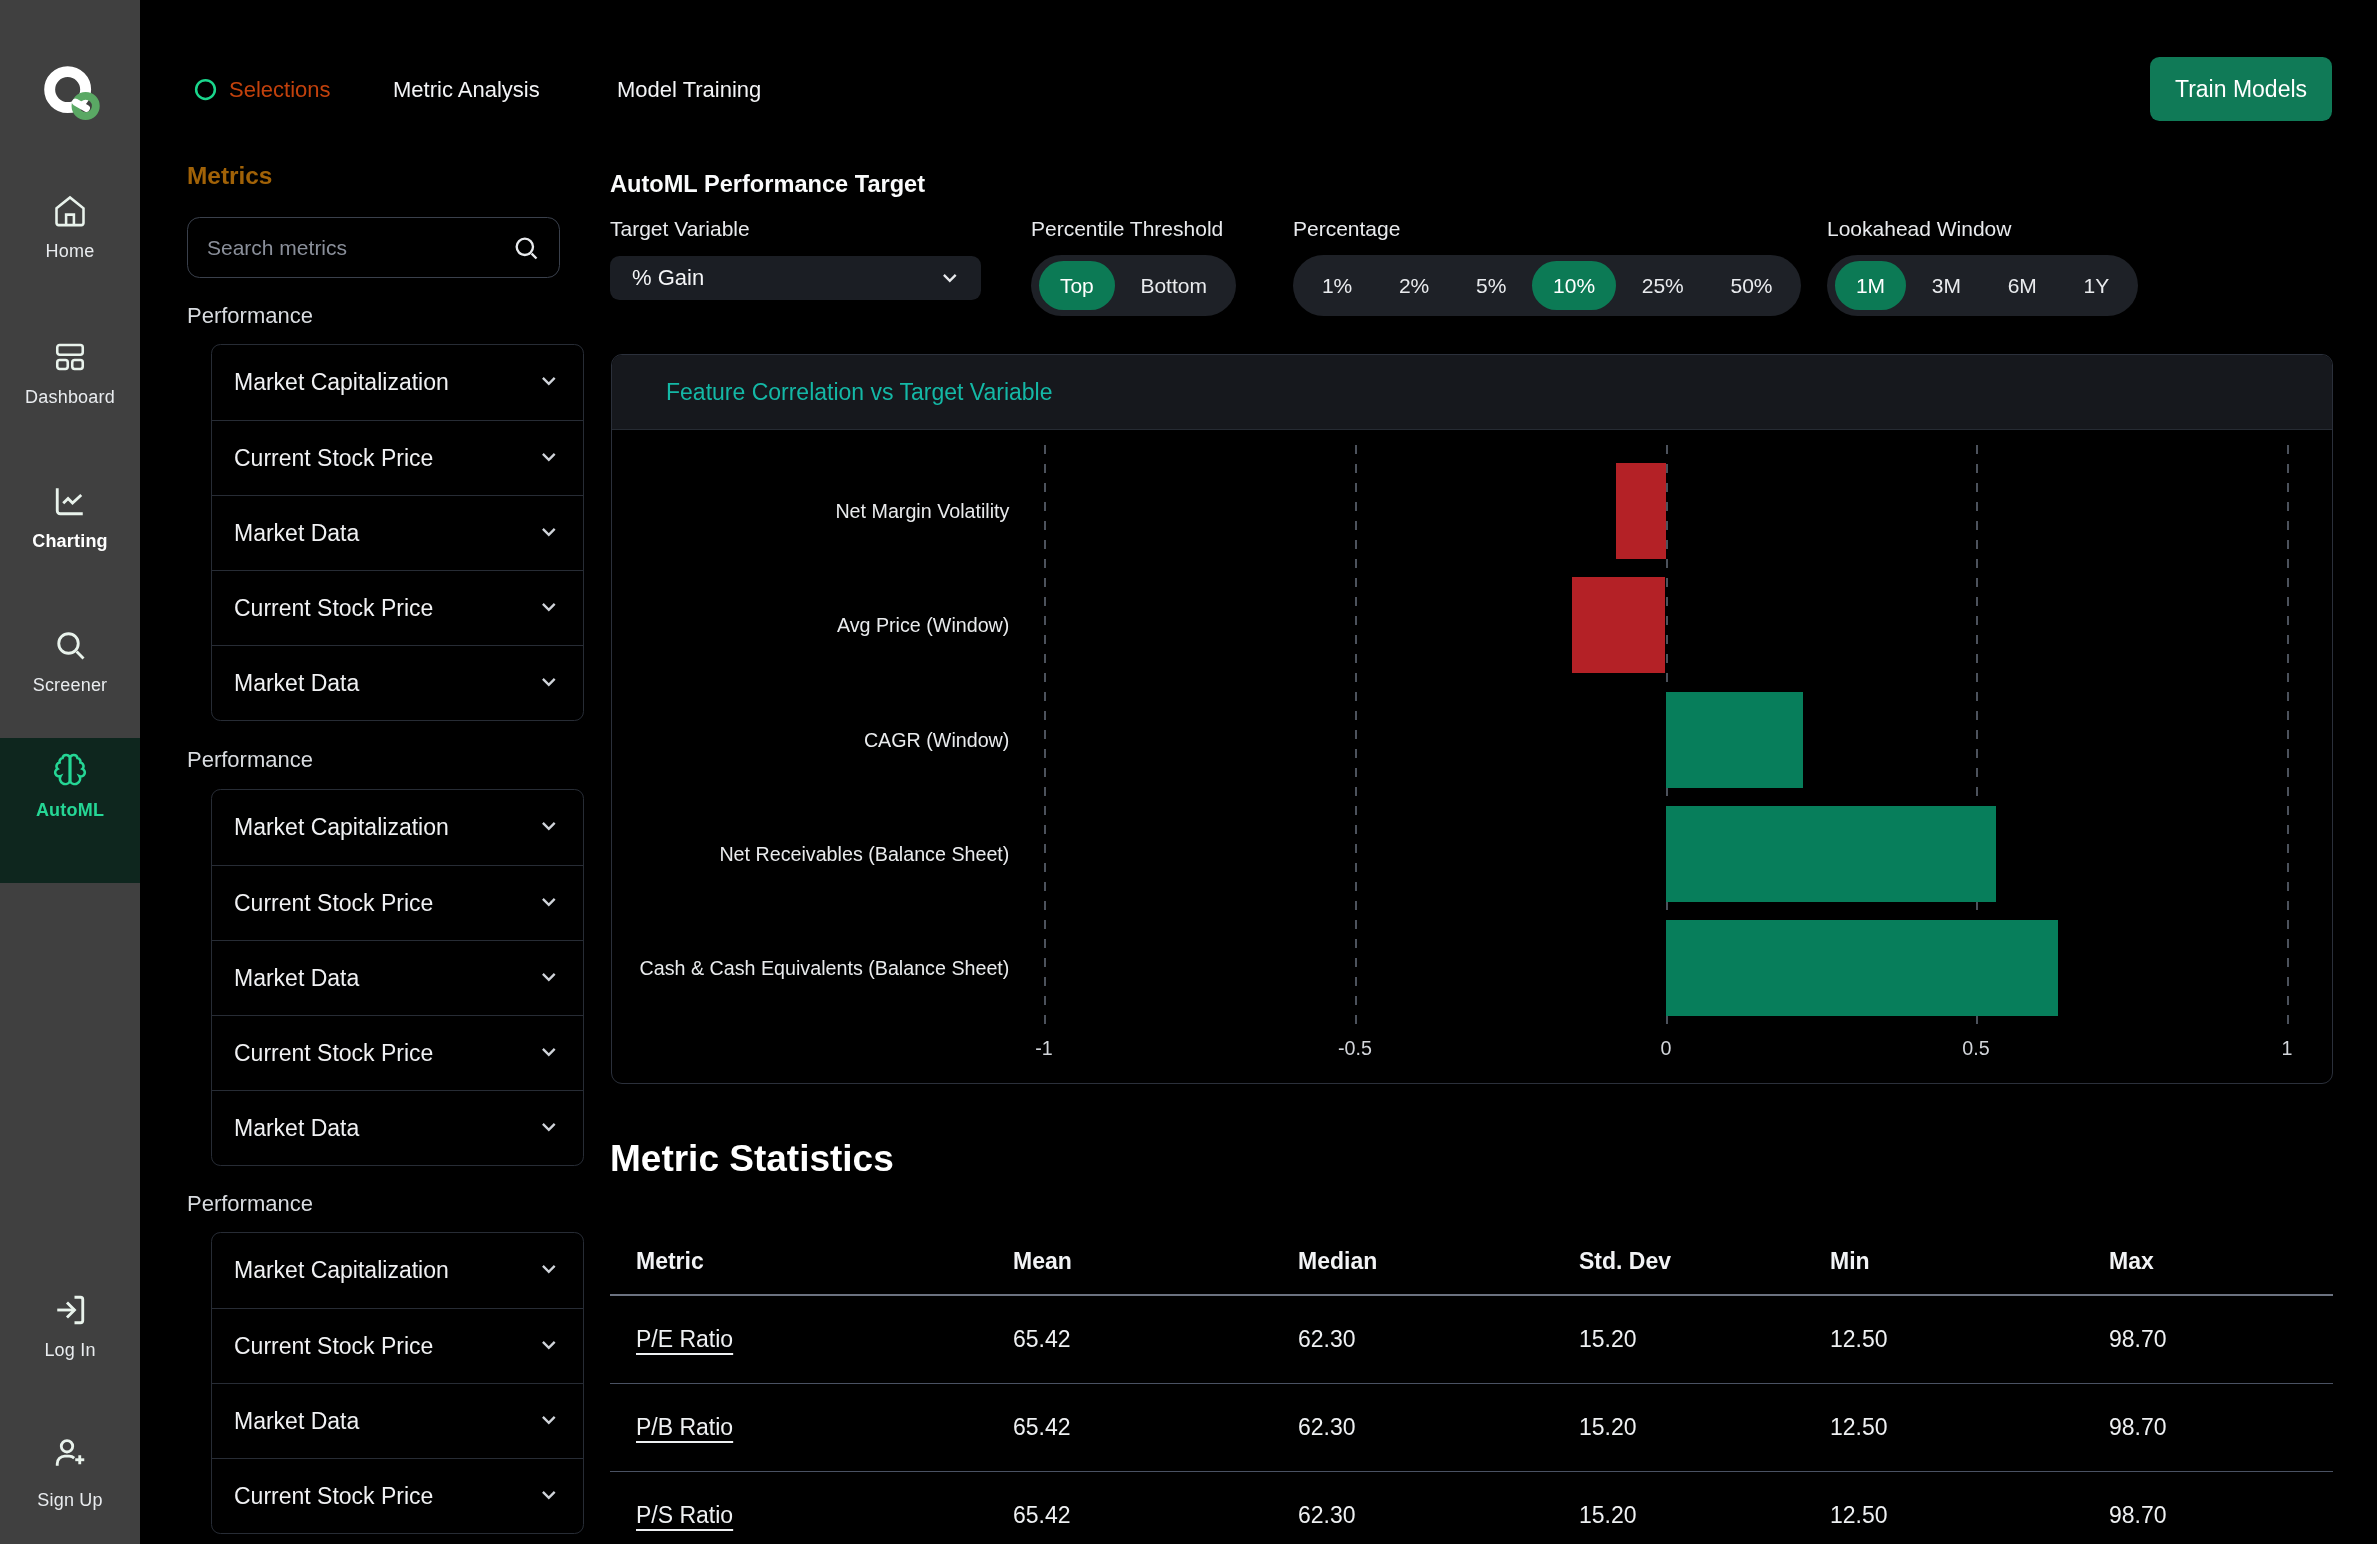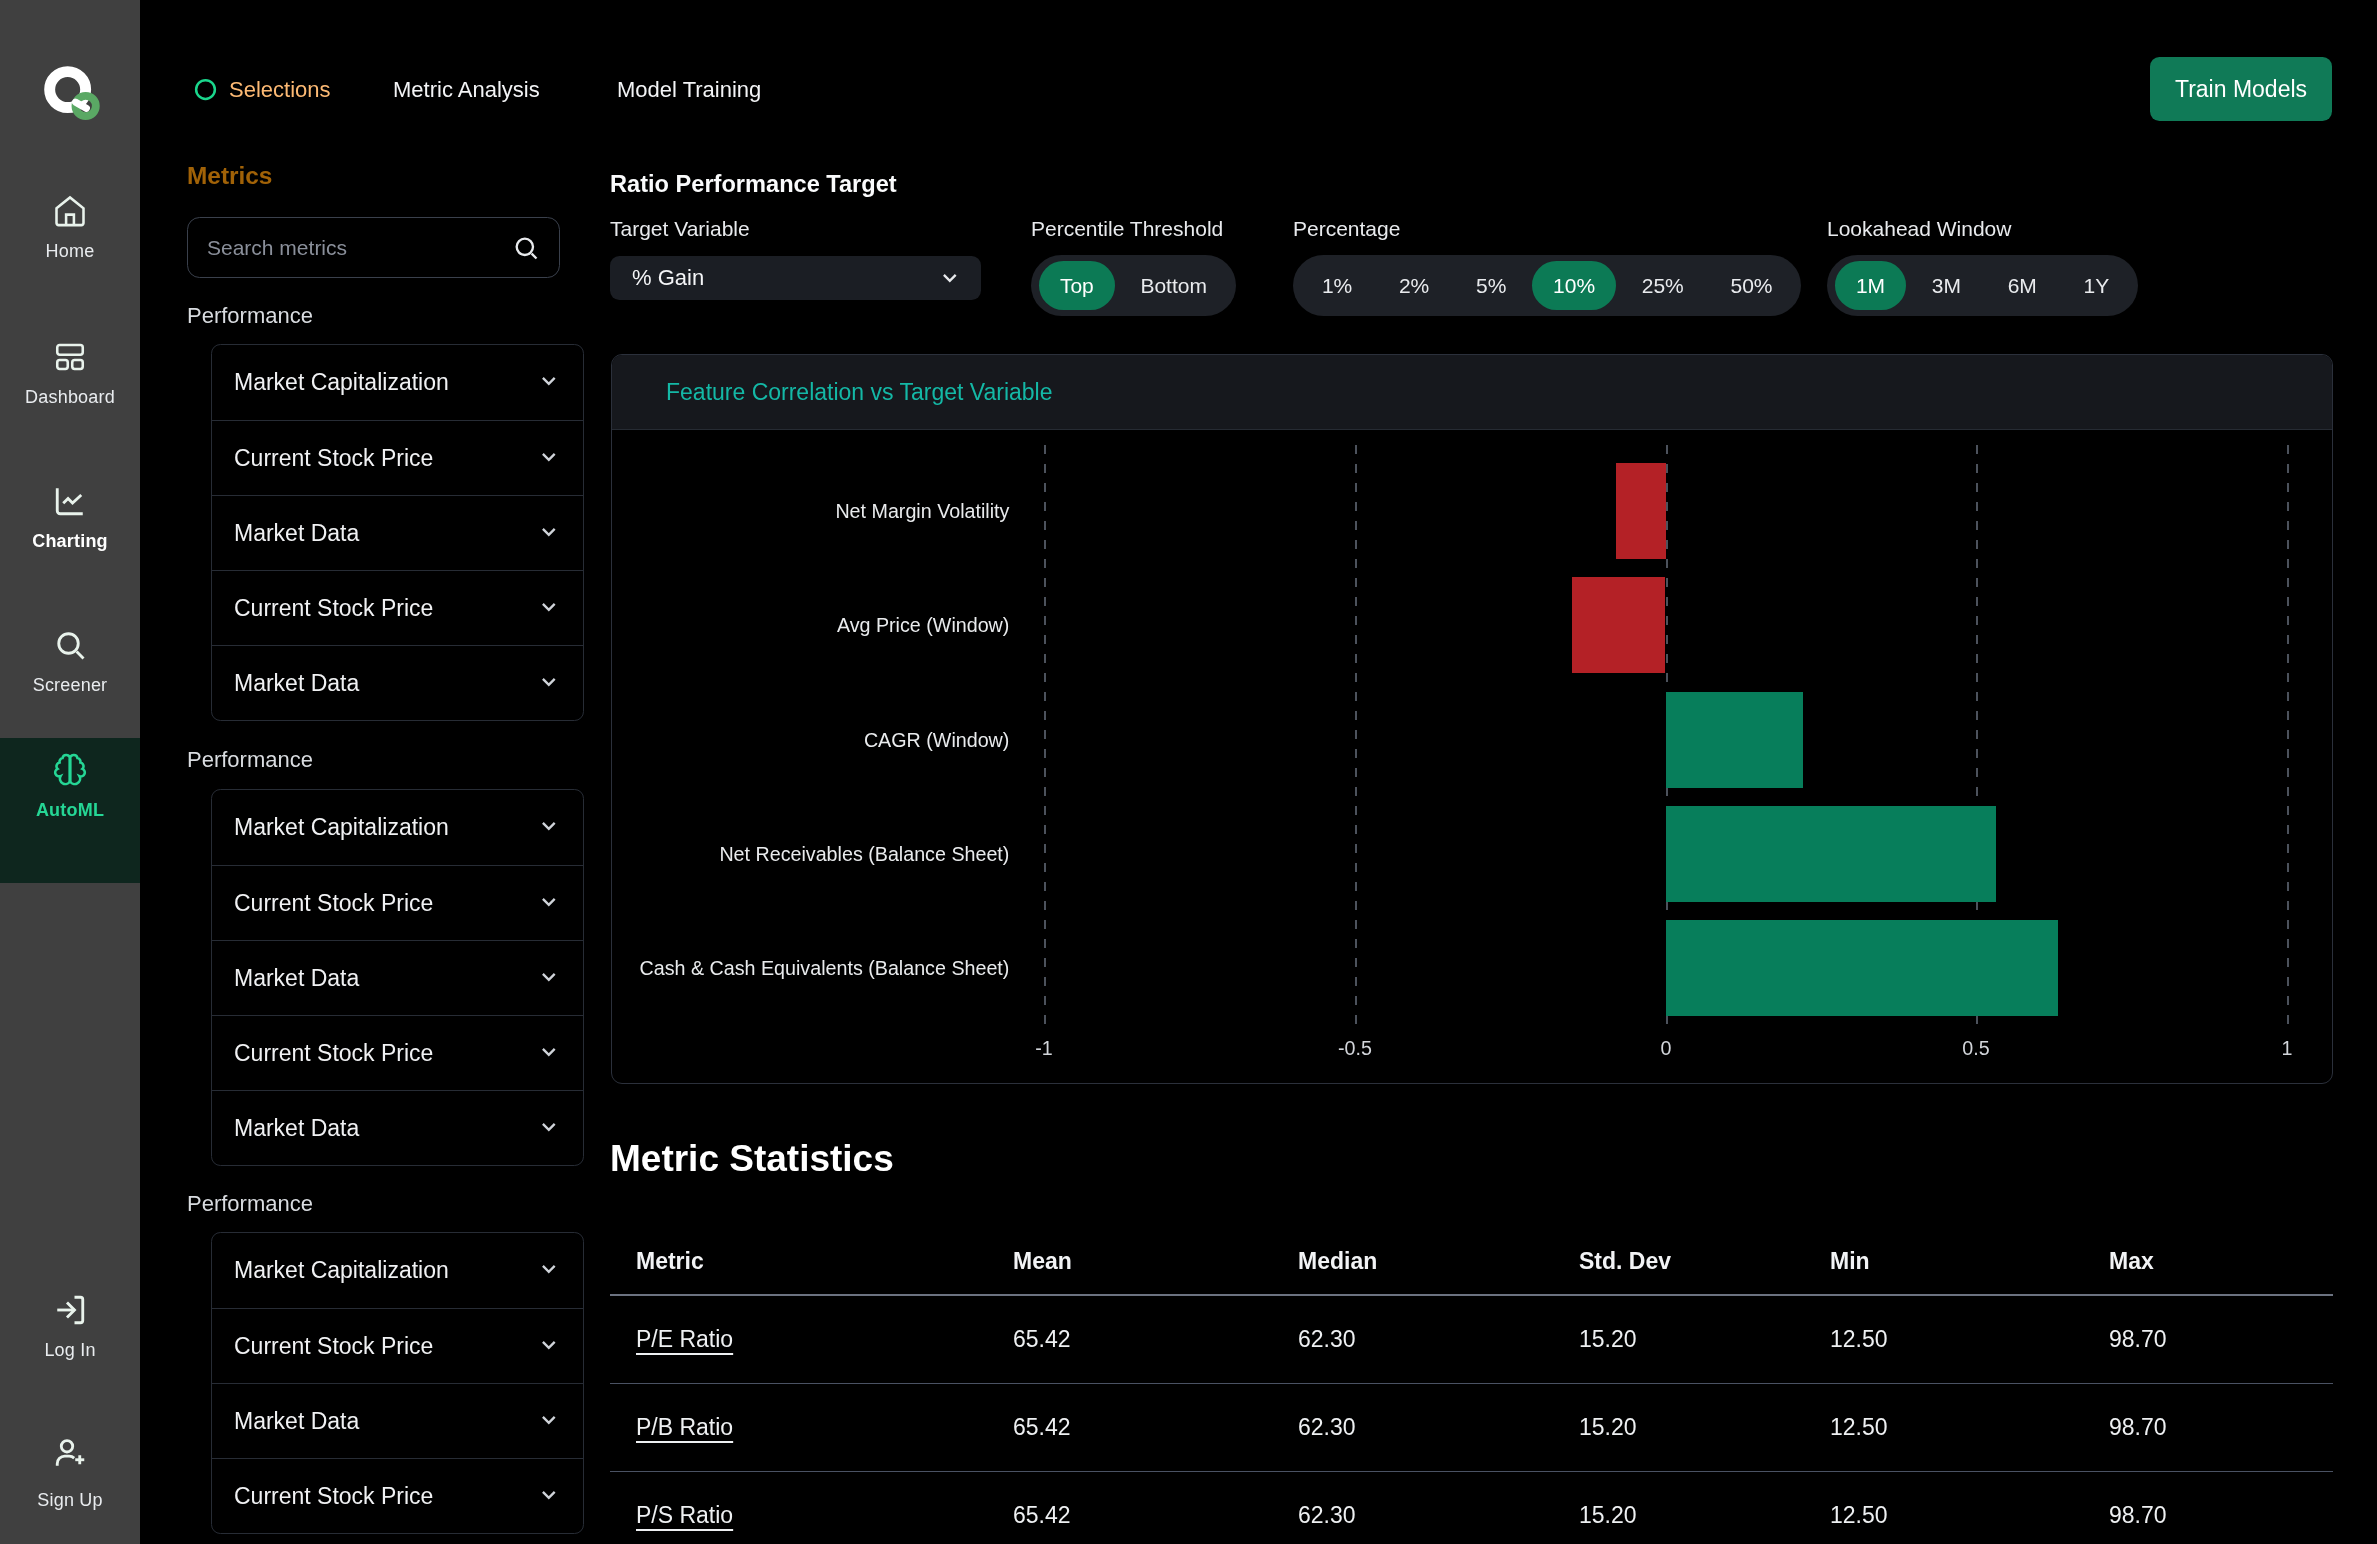--- a/index.html
+++ b/index.html
@@ -13,21 +13,21 @@
   .side-item .lbl { font-size:18px; color:#e9ecef; letter-spacing:0.2px; }
   .side-item.bold .lbl { font-weight:700; color:#fff; }
   .side-item.active { background:#0e261e; }
   .side-item.active .lbl { color:#25d695; font-weight:700; }
   .side-item svg { stroke:#e9f3ec; }
   .side-item.active svg { stroke:#25d695; }
   #logo { position:absolute; left:0; top:63px; width:140px; display:flex; justify-content:center; }
 
   
   .tab { position:absolute; top:69px; height:41px; display:flex; align-items:center; gap:11px; font-size:22px; font-weight:500; color:#f3f4f6; cursor:pointer; }
-  .tab.active { color:#fdba74; }
+  .tab.active { color:#c2410c; }
   #train-btn { position:absolute; left:2150px; top:57px; width:182px; height:64px; background:#107a57; border:none; border-radius:9.4px; color:#fff; font-size:23px; font-family:inherit; cursor:pointer; }
 
   
   #metrics-title { position:absolute; left:187px; top:162px; font-size:24.4px; font-weight:700; color:#a16207; }
   #search-wrap { position:absolute; left:187px; top:217px; width:373px; height:61px; border:1.6px solid #3a404c; border-radius:12.6px; display:flex; align-items:center; }
   #search-input { flex:1; height:100%; background:transparent; border:none; outline:none; color:#e6e8eb; font-size:21px; font-family:inherit; padding:0 19px; }
   #search-input::placeholder { color:#8a8f9a; }
   #search-wrap svg { margin-right:19px; flex:0 0 auto; }
   .group-label { position:absolute; left:187px; font-size:22px; color:#d9dce0; }
   .group-box { position:absolute; left:187px; width:373px; border:1.6px solid #272c35; border-radius:9.4px; overflow:hidden; background:#000;margin-left:24px; }
@@ -243,21 +243,21 @@
         </div>
         <div class="metric-item">
           <span class="txt">Current Stock Price</span>
           <span><svg width="23.6" height="23.6" viewBox="0 0 24 24" fill="none" stroke="#cfd3d9" stroke-width="2.4">
               <path d="m6 9 6 6 6-6"></path>
             </svg></span>
         </div>
       </div>
     </div>
 
-  <div id="define-title">Ratio Performance Target</div>
+  <div id="define-title">AutoML Performance Target</div>
   <div class="field-label" style="left:610px">Target Variable</div>
   <div class="field-label" style="left:1031px">Percentile Threshold</div>
   <div class="field-label" style="left:1293px">Percentage</div>
   <div class="field-label" style="left:1827px">Lookahead Window</div>
 
   <div id="tv-select">
     <span class="val">% Gain</span>
     <svg width="23.6" height="23.6" viewBox="0 0 24 24" fill="none" stroke="#e8eaed" stroke-width="2.4">
         <path d="m6 9 6 6 6-6"></path>
       </svg>

